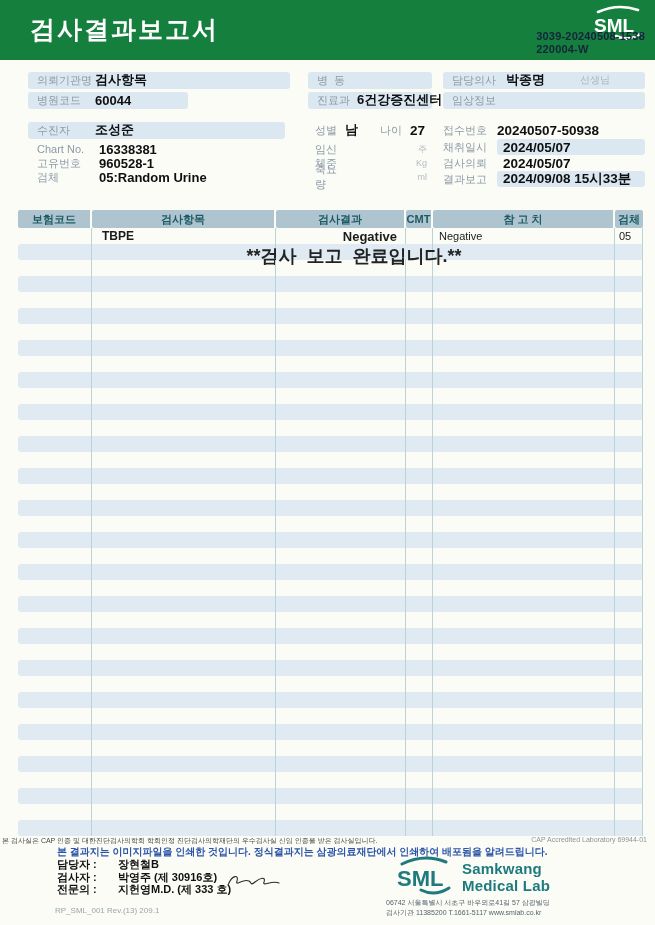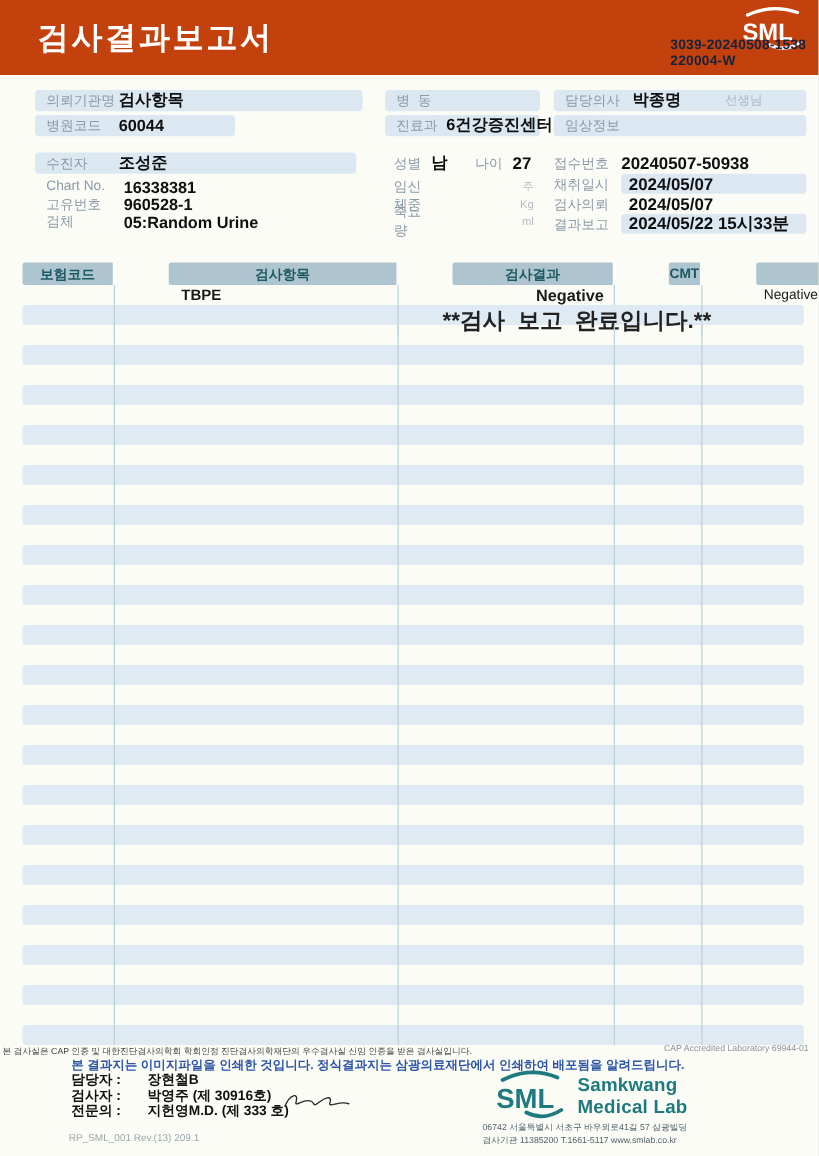--- a/index.html
+++ b/index.html
@@ -3,39 +3,39 @@
 <meta charset="utf-8">
 <style>
   * { margin:0; padding:0; box-sizing:border-box; }
   html,body { background:#e8e8e8; }
   .page {
     position:relative; width:655px; height:925px; margin:0 auto;
     background:#fcfcf7; overflow:hidden;
     font-family:"Liberation Sans", sans-serif; color:#111;
   }
   
-  .banner { position:absolute; top:0; left:0; width:655px; height:60px; background:#c2410c; }
+  .banner { position:absolute; top:0; left:0; width:655px; height:60px; background:#15803d; }
   .banner-title { position:absolute; left:30px; top:13px; color:#fff; font-size:25px; font-weight:bold; letter-spacing:2px; }
   .banner-logo { position:absolute; right:8px; top:4px; }
   .report-no { position:absolute; right:10px; top:30px; text-align:left; color:#15233d; font-size:11px; font-weight:bold; line-height:13px; letter-spacing:.2px; }
   
   .info { position:absolute; top:60px; left:0; width:655px; height:150px; font-size:11px; }
   .irow { position:absolute; display:flex; align-items:center; height:16px; }
   .chip { background:#dce8f1; border-radius:3px; height:17px; display:flex; align-items:center; padding:0 9px; width:100%; }
   .lbl { color:#8b9aa7; font-size:11px; flex:0 0 auto; }
   .lblw { width:58px; }
   .lblr { width:54px; }
   .val { color:#0e0f10; font-weight:bold; font-size:13px; white-space:nowrap; }
   .val-lg { font-size:13.5px; }
   .suffix { margin-left:auto; margin-right:26px; color:#a9b5bf; font-size:10px; }
   .unit { margin-left:auto; margin-right:6px; color:#b3bbc1; font-size:9px; }
   .vchip { background:#dce8f1; border-radius:3px; height:16px; display:flex; align-items:center; padding:0 6px; flex:1; }
   
   .rtable { position:absolute; left:18px; top:210px; width:625px; }
-  .thead, .trow { display:grid; grid-template-columns:74px 184px 130px 27px 182px 28px;gap:43px; }
+  .thead, .trow { display:grid; grid-template-columns:74px 184px 130px 27px 182px 28px; }
   .thead { height:18px; }
   .hc { background:#aec5cf; color:#1c5964; font-weight:bold; font-size:11px;
         display:flex; align-items:center; justify-content:center;
         border-right:2px solid #fcfcf7; border-radius:2px; white-space:pre; }
   .hc:last-child { border-right:none; }
   .trow { height:16px; }
   .trow.blue { background:#dfeaf2; border-radius:3px; }
   .c { border-right:1px solid #bcd2d9; display:flex; align-items:center; overflow:visible; }
   .c-item  { padding-left:10px; font-size:12px; font-weight:600; color:#1b1b1b; }
   .c-result{ justify-content:flex-end; padding-right:8px; font-size:13px; font-weight:600; color:#1b1b1b; }
@@ -160,21 +160,21 @@
           <span class="val val-lg">2024/05/07</span>
         </span>
     </div>
     <div class="irow" style="left:443px; top:95px; width:202px;">
       <span class="lbl lblr">검사의뢰</span>
       <span class="val val-lg" style="padding-left:6px;">2024/05/07</span>
     </div>
     <div class="irow" style="left:443px; top:111px; width:202px;">
       <span class="lbl lblr">결과보고</span>
       <span class="vchip">
-          <span class="val val-lg">2024/05/22 15시33분</span>
+          <span class="val val-lg">2024/09/08 15시33분</span>
         </span>
     </div>
   </div>
 
   <div class="rtable">
     <div class="thead">
       <div class="hc">보험코드</div>
       <div class="hc">검사항목</div>
       <div class="hc">검사결과</div>
       <div class="hc">CMT</div>

